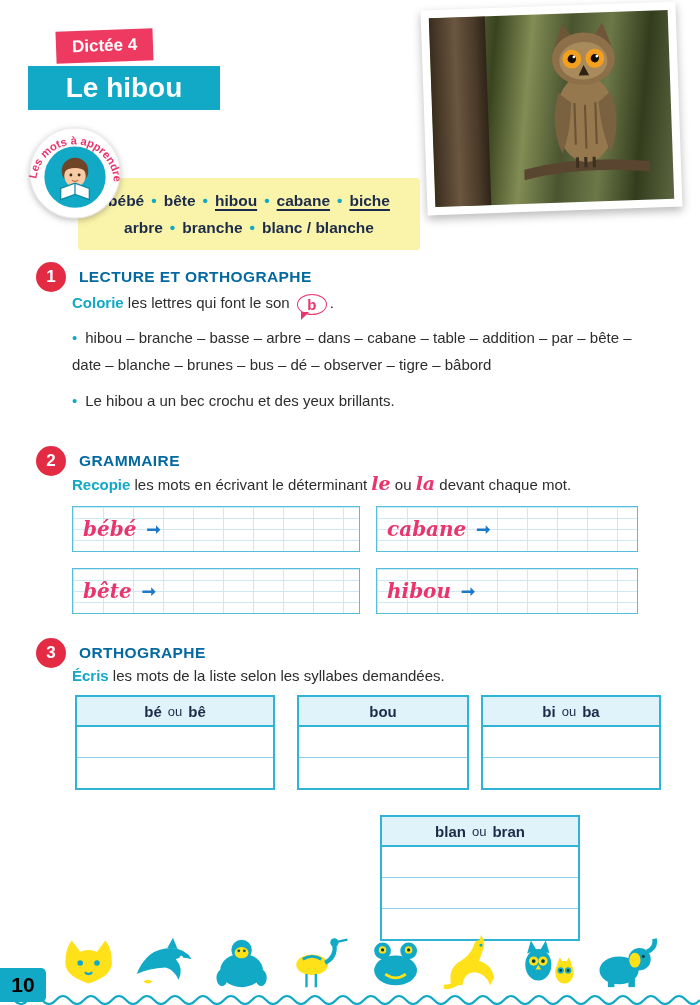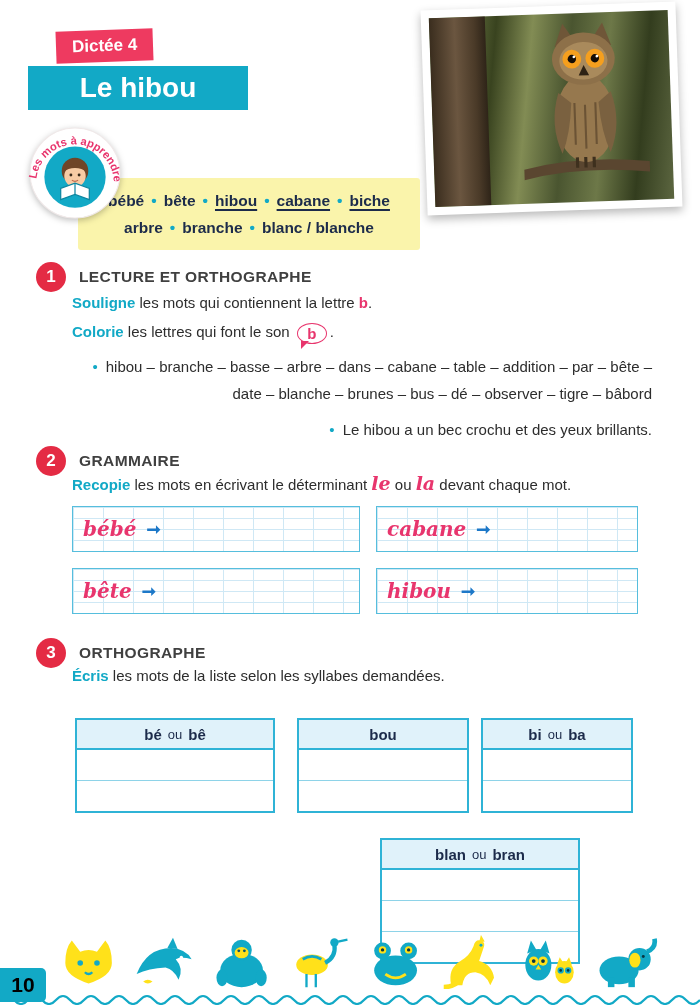--- a/index.html
+++ b/index.html
@@ -1,20 +1,20 @@
 <!DOCTYPE html>
 <html lang="fr"><head>
 <meta charset="utf-8">
 <style>
   html,body{margin:0;padding:0;background:#fff;}
   .page{position:relative;width:700px;height:1005px;background:#fff;overflow:hidden;
         font-family:"Liberation Sans",sans-serif;color:#2d2d2d;}
 
   
-  .title-banner{position:absolute;left:28px;top:66px;width:220px;height:44px;background:#12a9c6;
+  .title-banner{position:absolute;left:28px;top:66px;width:192px;height:44px;background:#12a9c6;
       color:#fff;font-size:28px;font-weight:bold;display:flex;align-items:center;justify-content:center;}
   .dictee-badge{position:absolute;left:56px;top:30px;background:#ee3a60;color:#fff;
       font-size:17px;font-weight:bold;padding:6px 16px;transform:rotate(-2deg);z-index:3;}
 
   
   .photo{position:absolute;left:424px;top:6px;width:255px;height:205px;background:#fff;padding:8px;
       box-sizing:border-box;box-shadow:0 4px 10px rgba(0,0,0,.28);transform:rotate(-2deg);}
   .photo-img{position:relative;width:100%;height:100%;overflow:hidden;
       background:linear-gradient(97deg,#46512f 0%,#707c48 12%,#39431f 26%,#828c54 40%,#4a5530 55%,#6d7848 70%,#333d1e 85%,#5c6640 100%);}
   .trunk{position:absolute;left:0;top:0;width:56px;height:100%;
@@ -30,24 +30,24 @@
   .vocab-box{position:absolute;left:78px;top:178px;width:330px;padding:9px 6px;background:#faf4ab;
       border-radius:3px;text-align:center;z-index:2;}
   .vocab-line{font-size:15.5px;font-weight:bold;color:#1c2b4a;line-height:27px;}
   .vword.u{text-decoration:underline;text-decoration-thickness:2px;text-underline-offset:3px;}
   .vsep{color:#12a9c6;margin:0 7px;}
 
   
   .sec-head{position:absolute;left:36px;display:flex;align-items:center;gap:13px;}
   .num{width:30px;height:30px;border-radius:50%;background:#e42b44;color:#fff;font-weight:bold;
       font-size:17px;display:flex;align-items:center;justify-content:center;}
-  .sec-title{color:#404040;font-weight:bold;font-size:15.5px;letter-spacing:.4px;}
+  .sec-title{color:#0369a1;font-weight:bold;font-size:15.5px;letter-spacing:.4px;}
   .sec-body{position:absolute;left:72px;width:580px;}
   .sec-body p{margin:0 0 6px;line-height:23px;font-size:15px;}
-  .wordlist{margin-top:9px !important;line-height:27px !important;text-align:right;}
+  .wordlist{margin-top:9px !important;line-height:27px !important;}
   .verb{color:#12a9c6;font-weight:bold;}
   .pinkb{color:#e8356d;font-weight:bold;}
   .bullet{color:#12a9c6;margin-right:8px;}
   .sound-bubble{display:inline-flex;align-items:center;justify-content:center;min-width:14px;height:19px;
       padding:0 7px;border:1.6px solid #e8356d;border-radius:50%;color:#e8356d;font-weight:bold;
       position:relative;margin:0 3px;vertical-align:-2px;}
   .sound-bubble::after{content:'';position:absolute;left:3px;bottom:-6px;
       border:4px solid transparent;border-top-color:#e8356d;border-left-color:#e8356d;}
   .cursive-inline{font-family:"DejaVu Serif",serif;font-style:italic;font-weight:bold;
       color:#e8356d;font-size:19px;}
@@ -58,29 +58,29 @@
   .gridbox{position:relative;height:46px;border:1px solid #56bedd;background-color:#fff;box-sizing:border-box;
       background-image:
         repeating-linear-gradient(to bottom,#cfe8f5 0 1px,transparent 1px 11px),
         repeating-linear-gradient(to right,#cfe8f5 0 1px,transparent 1px 30px);
       display:flex;align-items:center;padding-left:10px;}
   .cursive{font-family:"DejaVu Serif",serif;font-style:italic;font-weight:bold;
       color:#e8356d;font-size:20px;}
   .garrow{color:#1d78c8;font-size:17px;margin-left:10px;font-weight:bold;}
 
   
-  .syl-table{position:absolute;border:2px solid #2fb3d6;background:#fff;box-sizing:border-box;margin-top:23px;}
+  .syl-table{position:absolute;border:2px solid #2fb3d6;background:#fff;box-sizing:border-box;}
   .thead{height:28px;background:#e0f2fa;border-bottom:2px solid #2fb3d6;display:flex;align-items:center;
       justify-content:center;gap:6px;color:#1c2b4a;font-size:15px;font-weight:bold;}
   .thead .ou{font-weight:normal;font-size:13px;}
   .trow{height:30px;}
   .trow + .trow{border-top:1px solid #8ed3e8;}
   #table-0{left:75px;top:695px;width:200px;}
   #table-1{left:297px;top:695px;width:172px;}
-  #table-2{left:481px;top:695px;width:152px;}
+  #table-2{left:481px;top:695px;width:180px;}
   #table-3{left:155px;top:815px;width:190px;}
   #table-4{left:380px;top:815px;width:200px;}
 
   
   .animals{position:absolute;left:0;right:0;bottom:16px;height:58px;display:flex;
       align-items:flex-end;justify-content:space-evenly;padding:0 30px 0 44px;}
   .animals svg{height:54px;width:auto;display:block;}
   .page-tab{position:absolute;left:0;bottom:3px;width:46px;height:34px;background:#12a9c6;color:#000000;
       font-weight:bold;font-size:21px;display:flex;align-items:center;justify-content:center;
       border-radius:0 5px 5px 0;z-index:5;}
@@ -137,21 +137,20 @@
   <div class="vocab-box">
     <div class="vocab-line" id="vocab-line1"><span class="vword">bébé</span><span class="vsep">•</span><span class="vword">bête</span><span class="vsep">•</span><span class="vword u">hibou</span><span class="vsep">•</span><span class="vword u">cabane</span><span class="vsep">•</span><span class="vword u">biche</span></div>
     <div class="vocab-line" id="vocab-line2"><span class="vword">arbre</span><span class="vsep">•</span><span class="vword">branche</span><span class="vsep">•</span><span class="vword">blanc / blanche</span></div>
   </div>
 
   <div class="sec-head" style="top:262px;">
     <span class="num">1</span>
     <span class="sec-title">LECTURE ET ORTHOGRAPHE</span>
   </div>
   <div class="sec-body" style="top:291px;">
-    <p><span class="verb">Souligne</span><span> les mots qui contiennent la lettre </span><span class="pinkb">b</span><span>.</span></p>
     <p><span class="verb">Colorie</span><span> les lettres qui font le son </span><span class="sound-bubble">b</span><span>.</span></p>
     <p class="wordlist"><span class="bullet">•</span><span>hibou – branche – basse – arbre – dans – cabane – table – addition – par – bête – date – blanche – brunes – bus – dé – observer – tigre – bâbord</span></p>
     <p class="wordlist"><span class="bullet">•</span><span>Le hibou a un bec crochu et des yeux brillants.</span></p>
   </div>
 
   <div class="sec-head" style="top:446px;">
     <span class="num">2</span>
     <span class="sec-title">GRAMMAIRE</span>
   </div>
   <div class="sec-body" style="top:472px;">

